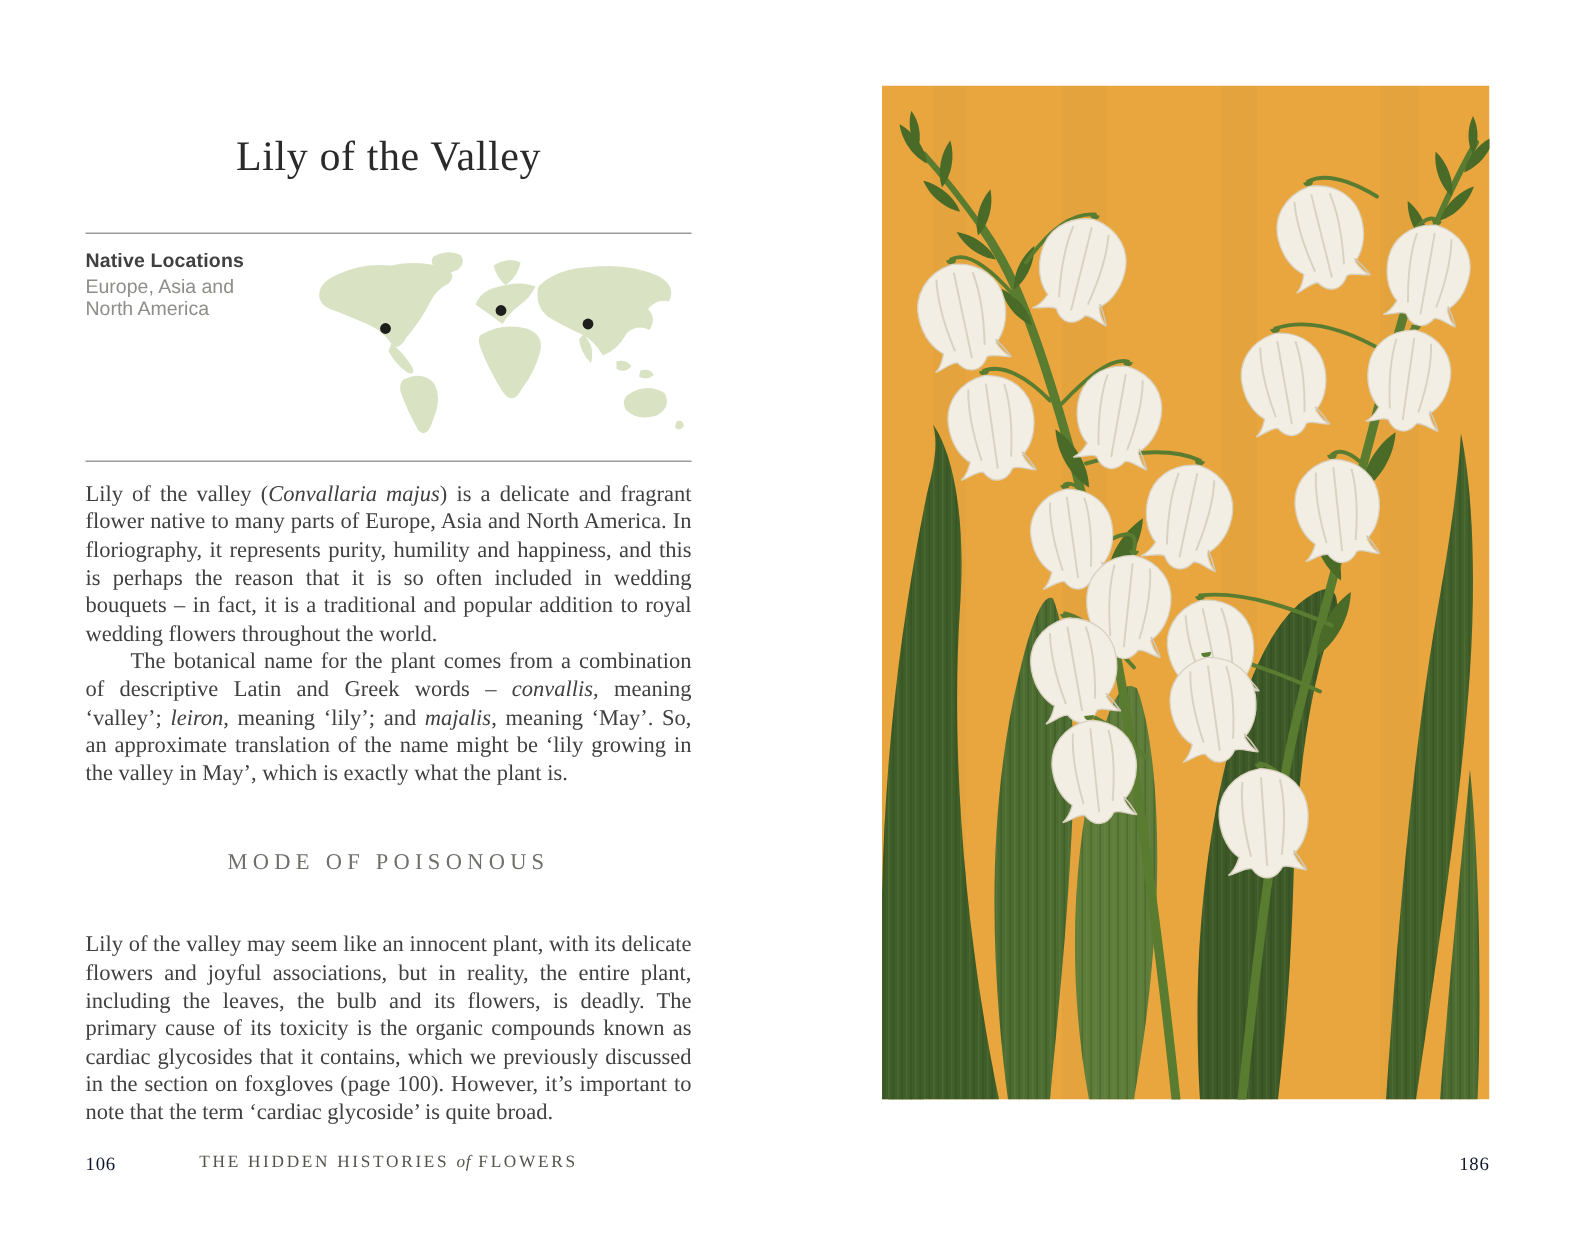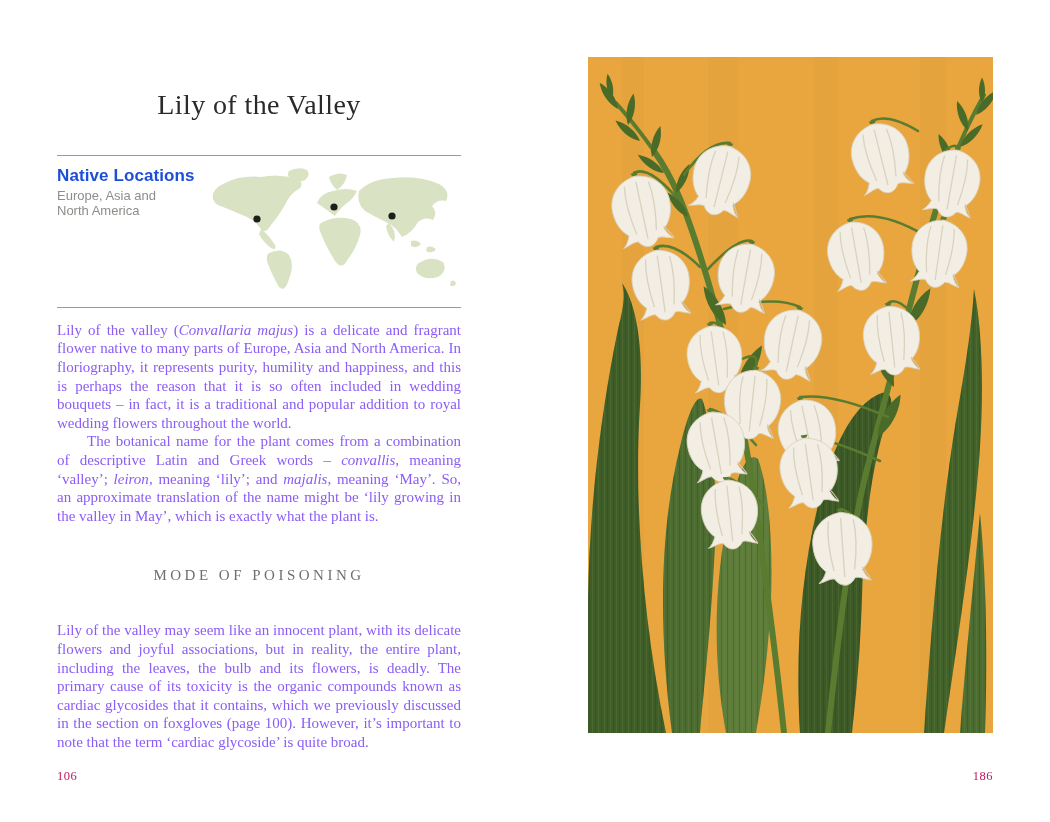--- a/index.html
+++ b/index.html
@@ -5,37 +5,37 @@
   html,body{margin:0;padding:0;background:#ffffff;}
   .spread{position:relative;width:1030px;height:822px;background:#ffffff;overflow:hidden;
           font-family:"Liberation Serif",serif;color:#1f1f1f;border-radius:32px;}
   
   .left-col{position:absolute;left:57px;top:0;width:404px;}
   .title{margin:90px 0 0 0;font-size:28px;font-weight:400;text-align:center;
          letter-spacing:0.4px;color:#2a2a2a;line-height:1.1;}
   .rule{border:none;border-top:1px solid #9b9b97;margin:0;height:0;}
   .rule-top{margin-top:34px;}
   .native-row{position:relative;height:151px;}
-  .nl-label{font-family:"Liberation Sans",sans-serif;font-size:17px;font-weight:700;
-            color:#1d4ed8;padding-top:10px;letter-spacing:0.1px;}
+  .nl-label{font-family:"Liberation Sans",sans-serif;font-size:13px;font-weight:700;
+            color:#404040;padding-top:10px;letter-spacing:0.1px;}
   .nl-value{font-family:"Liberation Sans",sans-serif;font-size:13px;color:#8d8d89;
             line-height:1.18;margin-top:2px;white-space:pre-line;}
   .map{position:absolute;right:-4px;top:7px;width:260px;height:137px;}
-  .body{font-size:15px;line-height:18.6px;text-align:justify;margin:0;color:#8b5cf6;}
+  .body{font-size:15px;line-height:18.6px;text-align:justify;margin:0;color:#404040;}
   .p1{margin-top:13px;}
   .p2{text-indent:30px;}
   .mode{font-size:15px;font-weight:400;letter-spacing:3.5px;color:#6f6f6b;
         text-align:center;margin:42px 0 0 0;}
   .p3{margin-top:37px;}
   em{font-style:italic;}
   
   .footer-left,.footer-right{position:absolute;top:769px;height:16px;}
   .footer-left{left:57px;width:404px;}
   .footer-right{left:588px;width:405px;}
-  .pgnum{position:absolute;top:0;font-size:12.5px;letter-spacing:0.5px;color:#be185d;}
+  .pgnum{position:absolute;top:0;font-size:12.5px;letter-spacing:0.5px;color:#0f172a;}
   .pgnum-l{left:0;}
   .pgnum-r{right:0;}
   .running{display:block;text-align:center;font-size:11.5px;letter-spacing:1.8px;
            color:#55534e;}
   .running em{letter-spacing:0.5px;}
   
   .illo{position:absolute;left:588px;top:57px;width:405px;height:676px;display:block;}
 </style>
 </head>
 <body>
@@ -88,21 +88,21 @@
           <circle cx="187" cy="53" r="3.6"></circle>
         </g>
       </svg>
     </div>
 
     <hr class="rule">
 
     <p class="body p1"><span>Lily of the valley (</span><em>Convallaria majus</em><span>) is a delicate and fragrant flower native to many parts of Europe, Asia and North America. In floriography, it represents purity, humility and happiness, and this is perhaps the reason that it is so often included in wedding bouquets – in fact, it is a traditional and popular addition to royal wedding flowers throughout the world.</span></p>
     <p class="body p2"><span>The botanical name for the plant comes from a combination of descriptive Latin and Greek words – </span><em>convallis</em><span>, meaning ‘valley’; </span><em>leiron</em><span>, meaning ‘lily’; and </span><em>majalis</em><span>, meaning ‘May’. So, an approximate translation of the name might be ‘lily growing in the valley in May’, which is exactly what the plant is.</span></p>
 
-    <h2 class="mode">MODE OF POISONING</h2>
+    <h2 class="mode">MODE OF POISONOUS</h2>
 
     <p class="body p3"><span>Lily of the valley may seem like an innocent plant, with its delicate flowers and joyful associations, but in reality, the entire plant, including the leaves, the bulb and its flowers, is deadly. The primary cause of its toxicity is the organic compounds known as cardiac glycosides that it contains, which we previously discussed in the section on foxgloves (page 100). However, it’s important to note that the term ‘cardiac glycoside’ is quite broad.</span></p>
   </div>
 
   <svg class="illo" viewBox="0 0 405 676" aria-label="Illustration of lily of the valley: two arching green stems with white bell-shaped flowers and large dark green leaves on an orange background">
     <defs>
       <pattern id="stri" width="6" height="10" patternUnits="userSpaceOnUse">
         <path d="M1.5,0 V10" stroke="#26401a" stroke-width="1" opacity="0.30"></path>
         <path d="M4.5,0 V10" stroke="#7e9a50" stroke-width="0.8" opacity="0.22"></path>
       </pattern>
@@ -221,19 +221,20 @@
       <use href="#bell" transform="translate(356,160) rotate(8) scale(1.06)"></use>
       <use href="#bell" transform="translate(300,246) rotate(-6) scale(1.08)"></use>
       <use href="#bell" transform="translate(212,340) rotate(-12) scale(1.1)"></use>
       <use href="#bell" transform="translate(216,378) rotate(-8) scale(1.1)"></use>
       <use href="#bell" transform="translate(252,452) rotate(-4) scale(1.14)"></use>
     </g>
   </svg>
 
   <div class="footer-left">
     <span class="pgnum pgnum-l">106</span>
+    <span class="running"><span>THE HIDDEN HISTORIES </span><em>of</em><span> FLOWERS</span></span>
   </div>
 
   <div class="footer-right">
     <span class="pgnum pgnum-r">186</span>
   </div>
 
 </div>
 
 </body></html>

